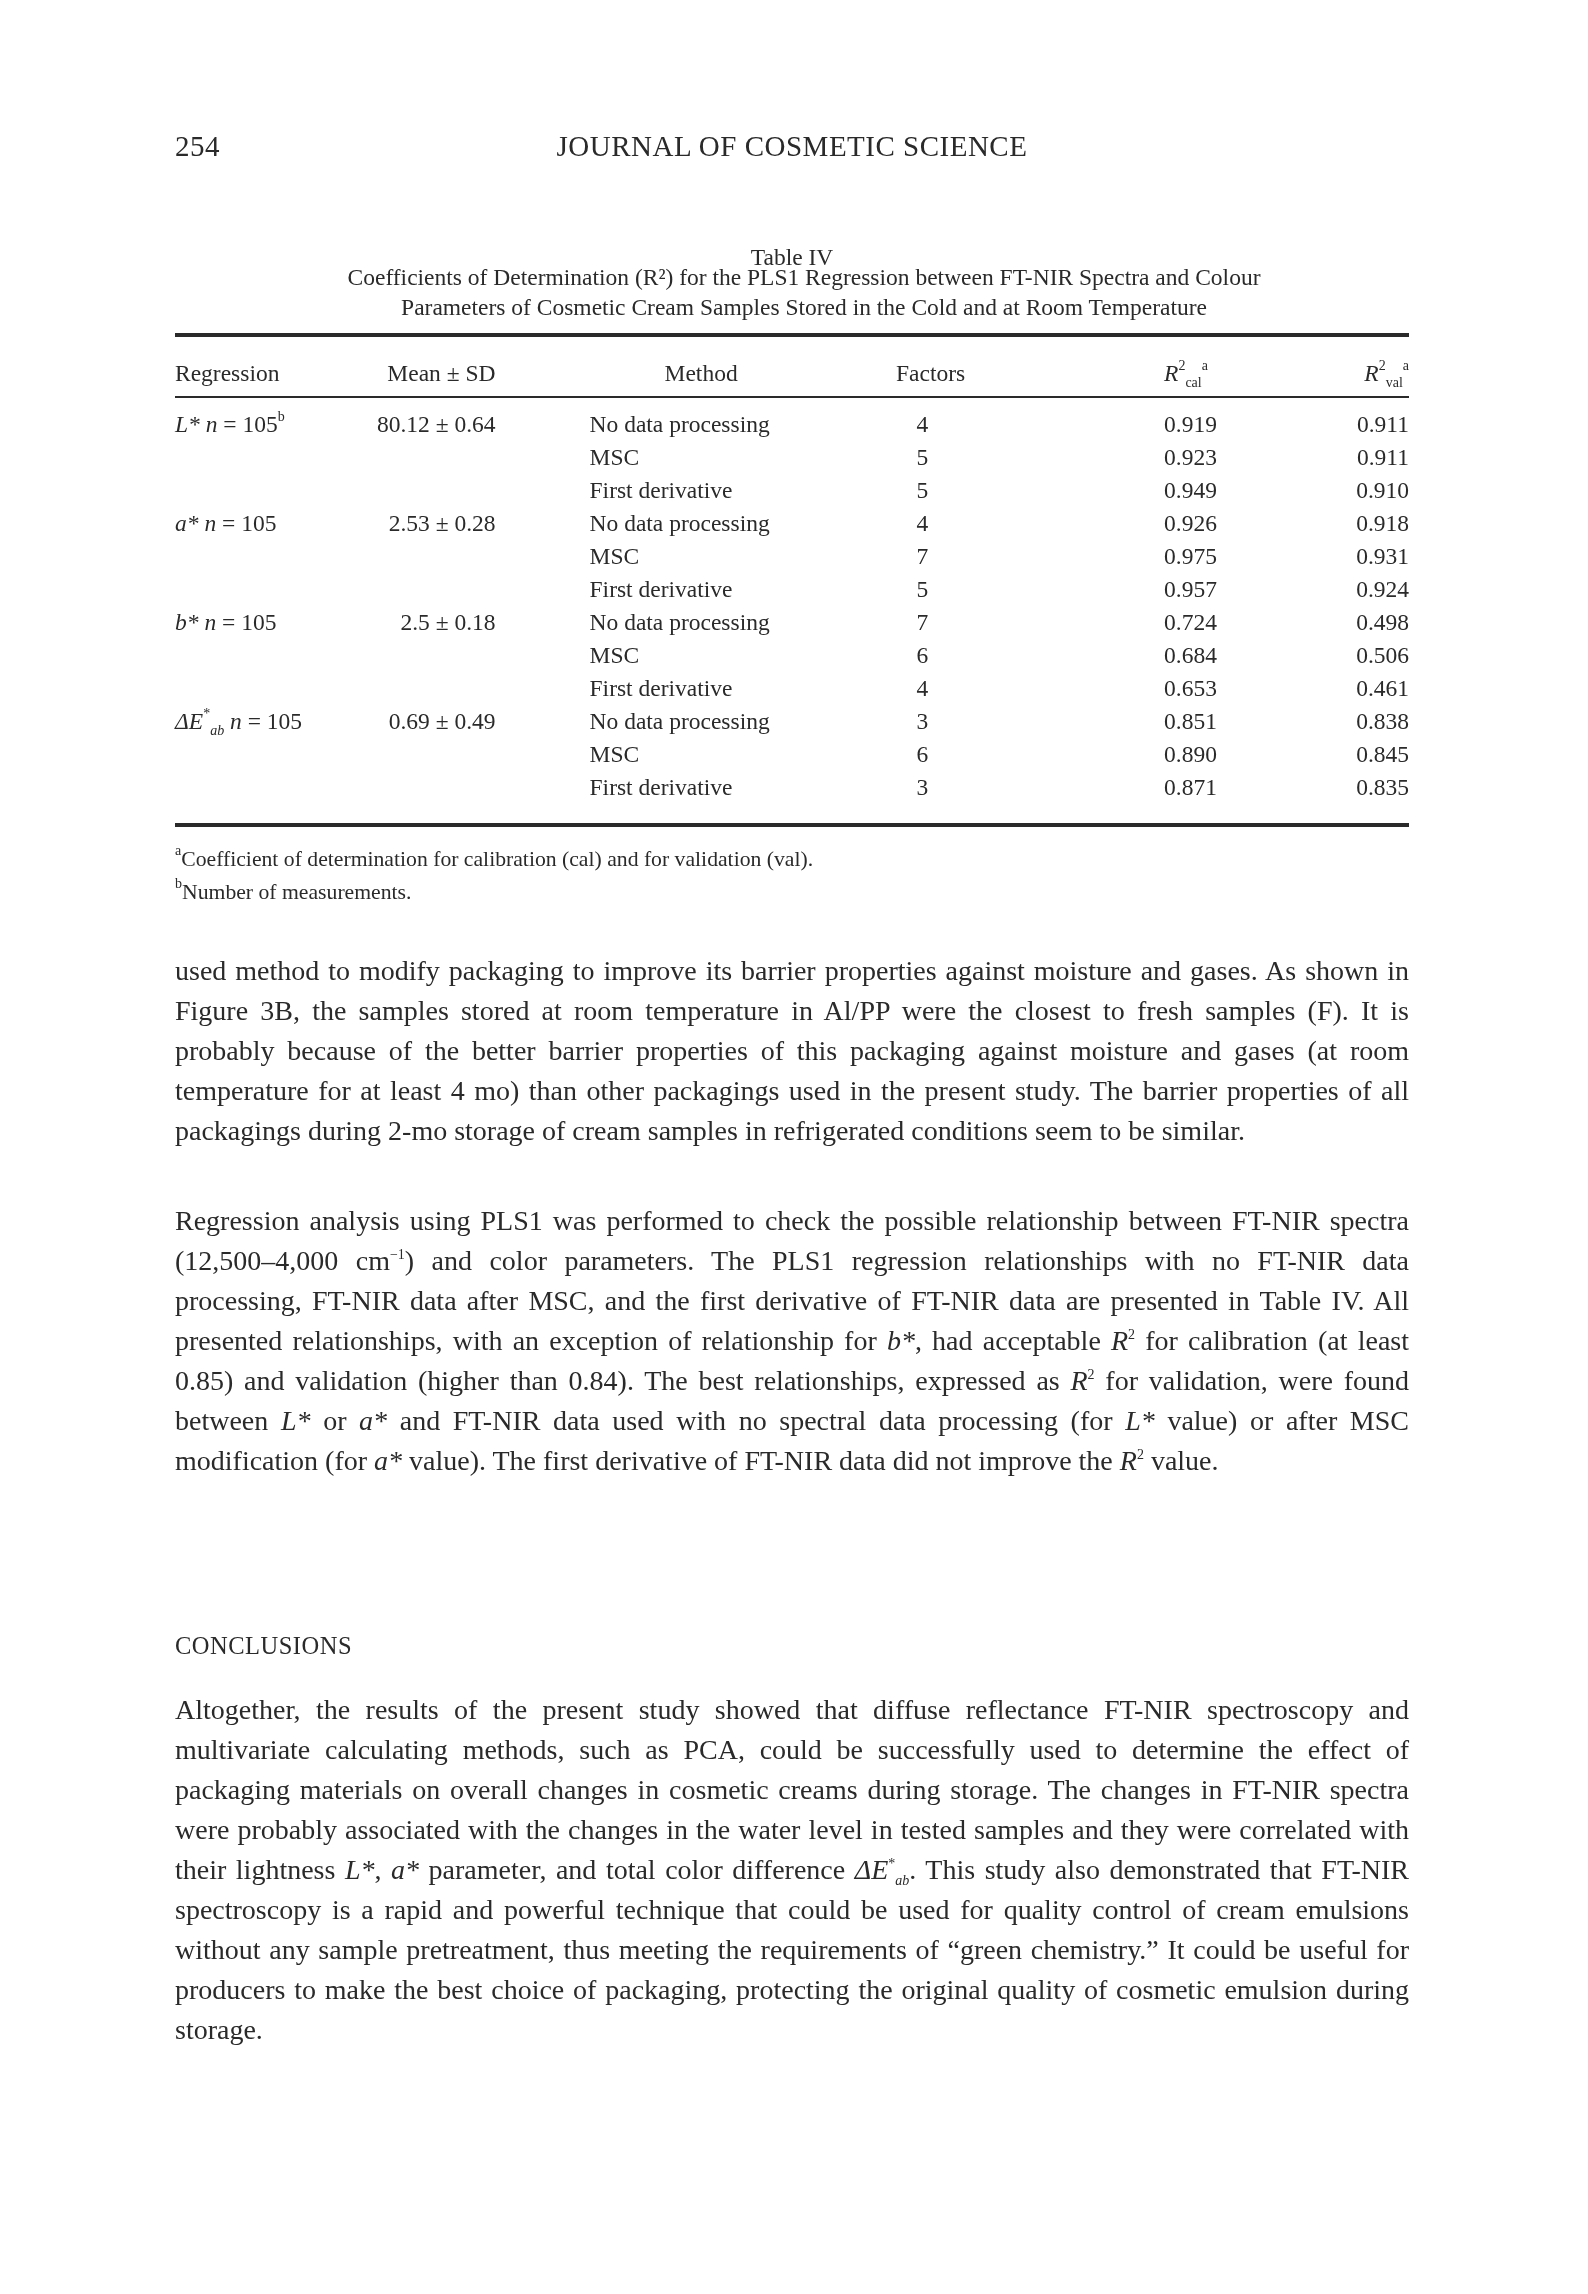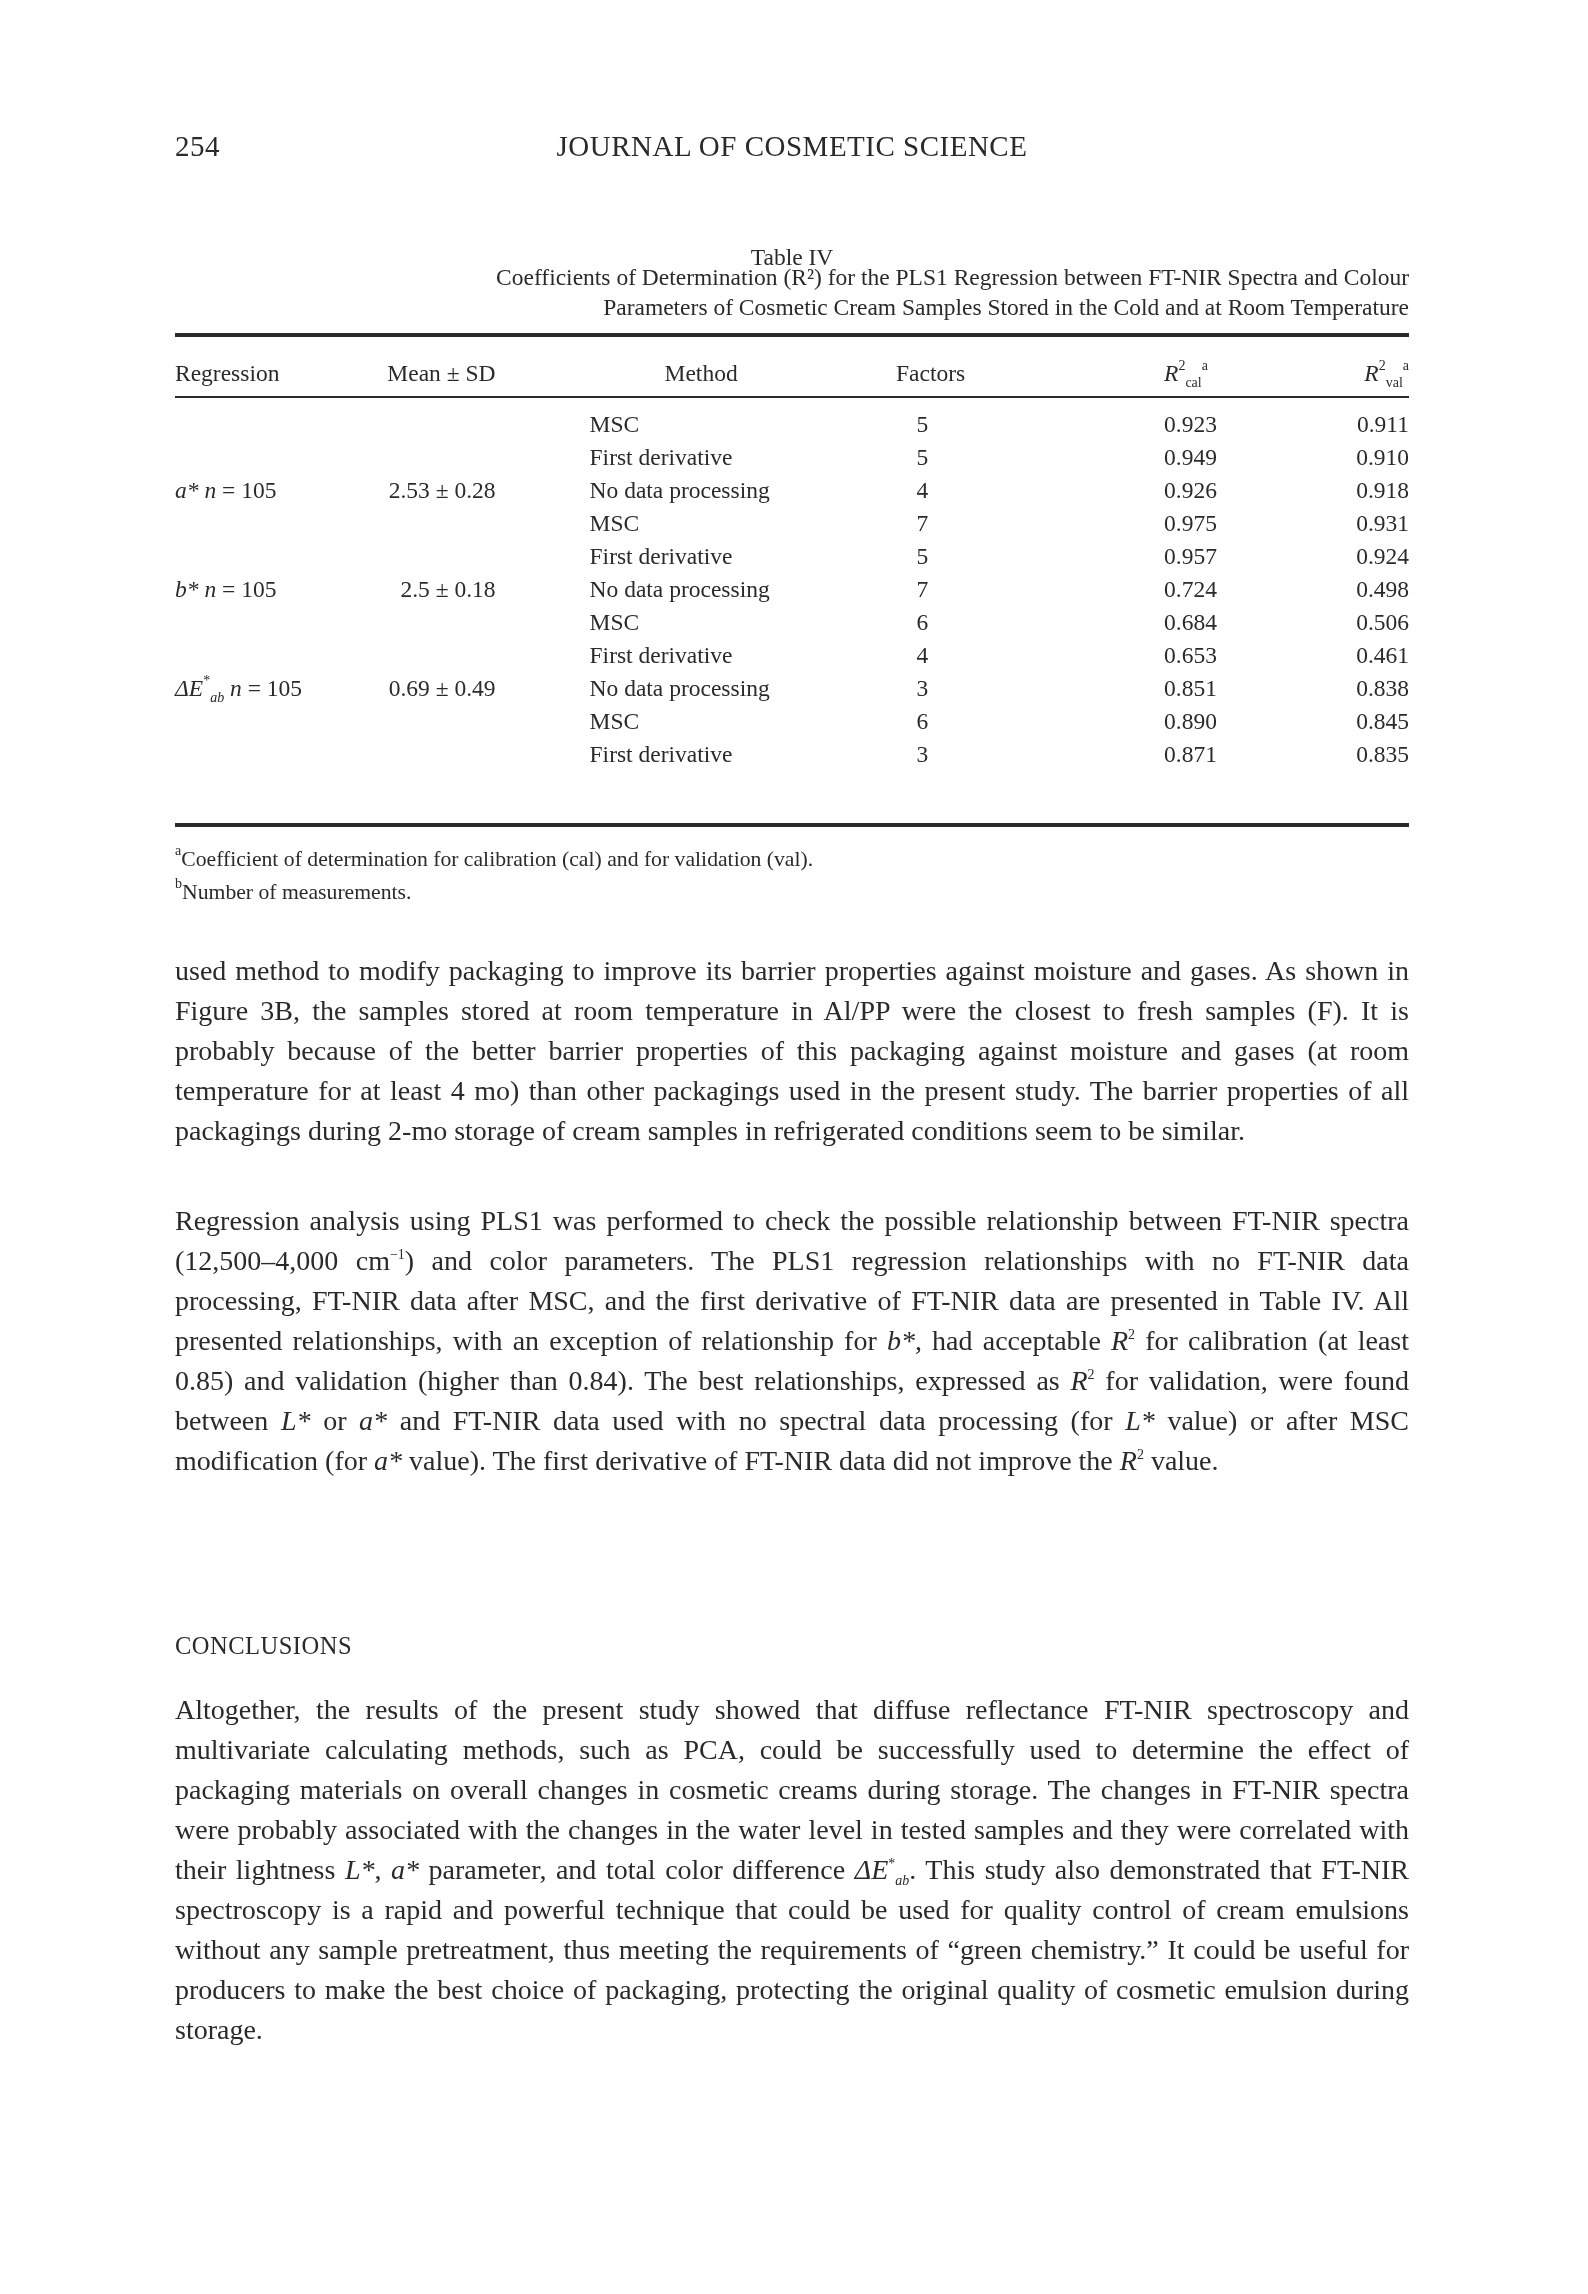--- a/index.html
+++ b/index.html
@@ -5,21 +5,21 @@
   html, body { margin: 0; padding: 0; background: #ffffff; }
   body {
     width: 1589px; height: 2295px; position: relative; overflow: hidden;
     font-family: "Liberation Serif", "DejaVu Serif", serif; color: #2a2a2a;
   }
   .running-head { position: absolute; top: 130px; left: 175px; width: 1234px; height: 38px; }
   .page-num { position: absolute; left: 0; top: 0; font-size: 29px; letter-spacing: 0.5px; text-align: center; }
   .journal { position: absolute; left: 0; right: 0; top: 0; text-align: center; font-size: 29px; letter-spacing: 0.5px; }
 
   .table-title { position: absolute; top: 244px; left: 175px; width: 1234px; text-align: center; font-size: 23.5px; }
-  .table-caption { position: absolute; top: 262px; left: 175px; width: 1234px; text-align: right; font-size: 23.5px; line-height: 30px; }
+  .table-caption { position: absolute; top: 262px; left: 187px; width: 1234px; text-align: center; font-size: 23.5px; line-height: 30px; }
 
   .rule { position: absolute; left: 175px; width: 1234px; background: #2a2a2a; }
   .rule.thick-top { top: 333px; height: 3.8px; }
   .rule.mid { top: 396px; height: 1.9px; }
   .rule.thick-bot { top: 823px; height: 3.8px; }
 
   table.data { position: absolute; left: 175px; top: 350px; width: 1234px; border-collapse: collapse; font-size: 23.5px; }
   table.data th { font-weight: normal; height: 47px; padding: 0; vertical-align: middle; }
   table.data td { padding: 0; height: 33px; line-height: 33px; vertical-align: middle; }
   .c-param { width: 188px; text-align: left; }
@@ -70,20 +70,28 @@
     <tr>
       <th class="c-param">Regression</th>
       <th class="c-mean">Mean ± SD</th>
       <th class="c-method">Method</th>
       <th class="c-fact">Factors</th>
       <th class="c-cal"><i>R</i><sup class="s">2</sup><sub class="s">cal</sub><sup class="s">a</sup></th>
       <th class="c-val"><i>R</i><sup class="s">2</sup><sub class="s">val</sub><sup class="s">a</sup></th>
     </tr>
   </thead>
   <tbody class="body-rows" id="tbody">
+      <tr>
+        <td class="c-param"><i>L*</i> <i>n</i><span> = 105</span><sup class="s">b</sup></td>
+        <td class="c-mean">80.12 ± 0.64</td>
+        <td class="c-method">No data processing</td>
+        <td class="c-fact">4</td>
+        <td class="c-cal">0.919</td>
+        <td class="c-val">0.911</td>
+      </tr>
       <tr>
         <td class="c-param"></td>
         <td class="c-mean"></td>
         <td class="c-method">MSC</td>
         <td class="c-fact">5</td>
         <td class="c-cal">0.923</td>
         <td class="c-val">0.911</td>
       </tr>
       <tr>
         <td class="c-param"></td>

